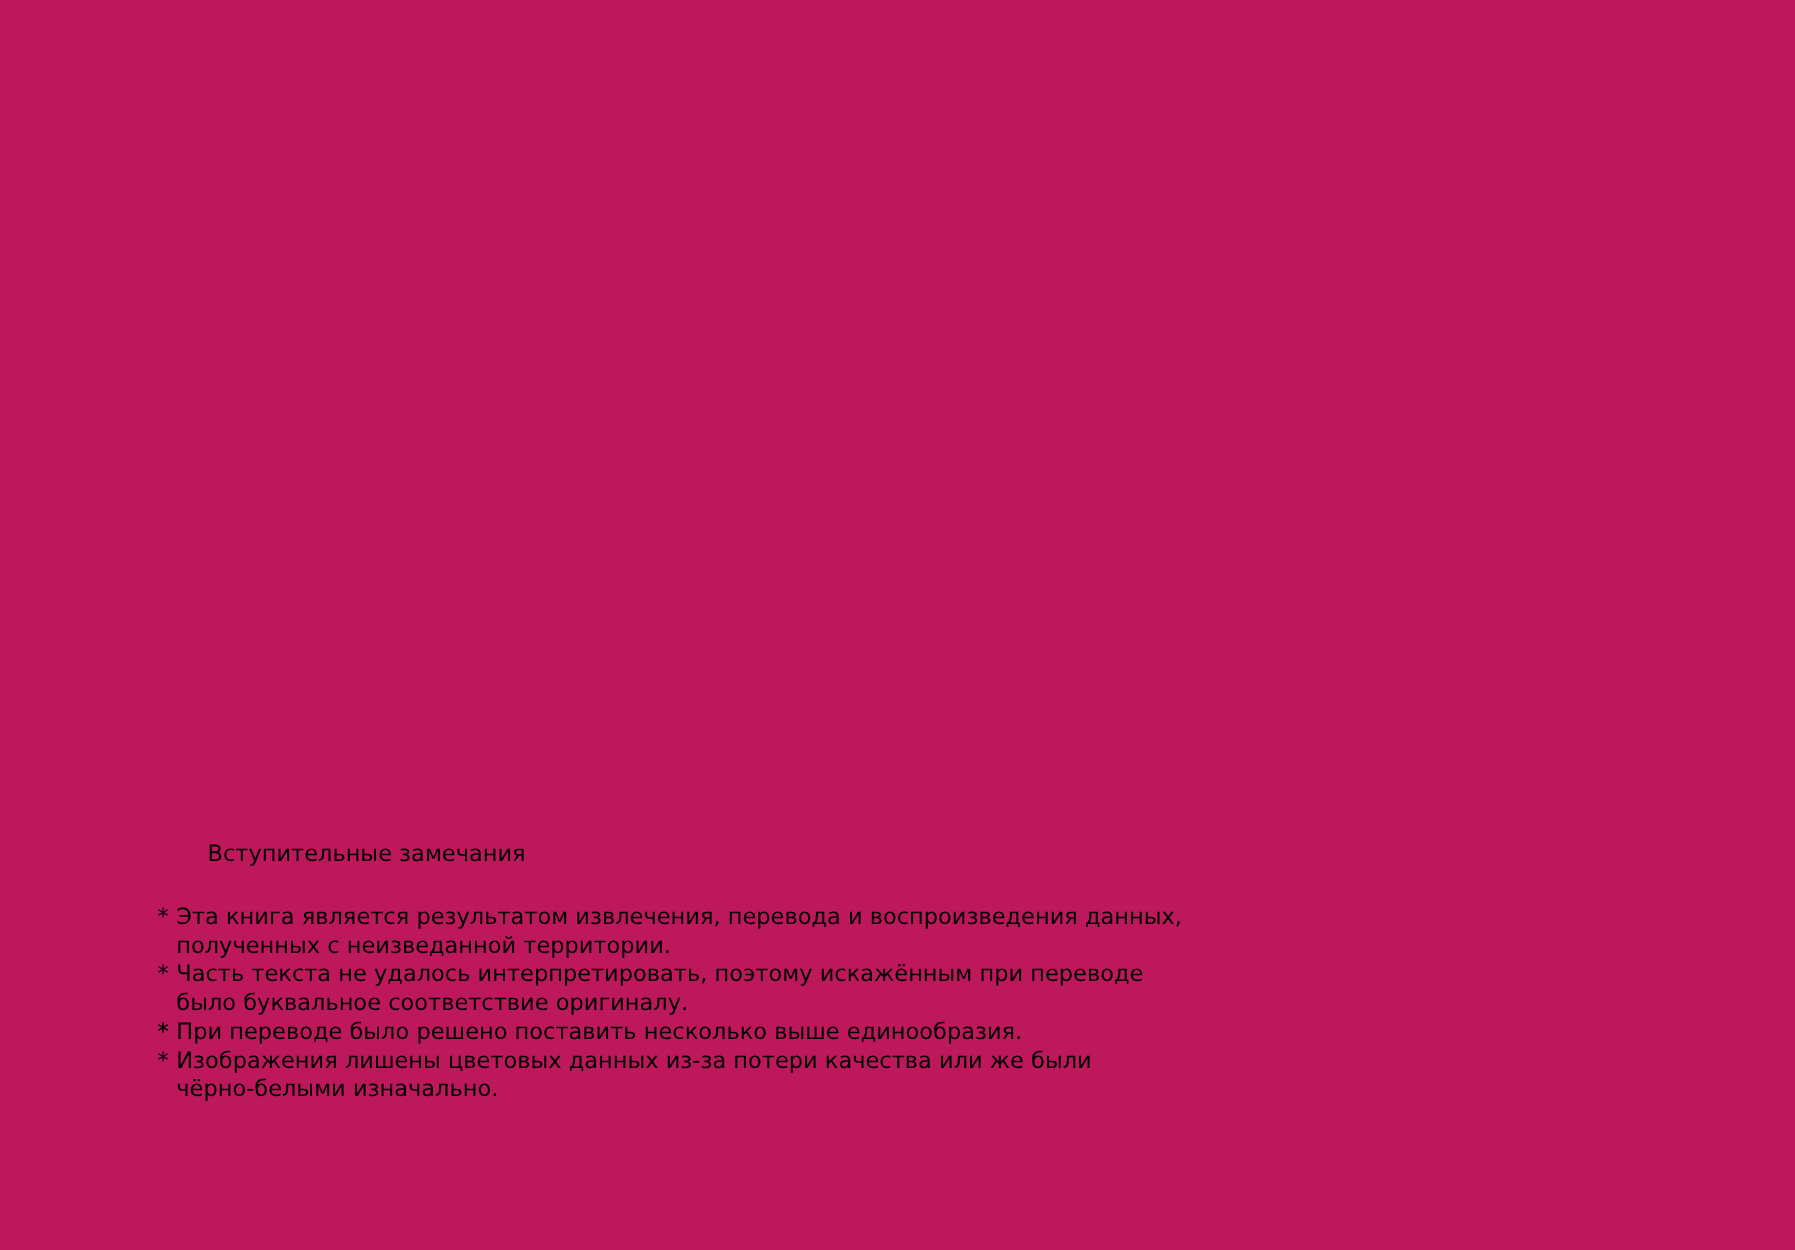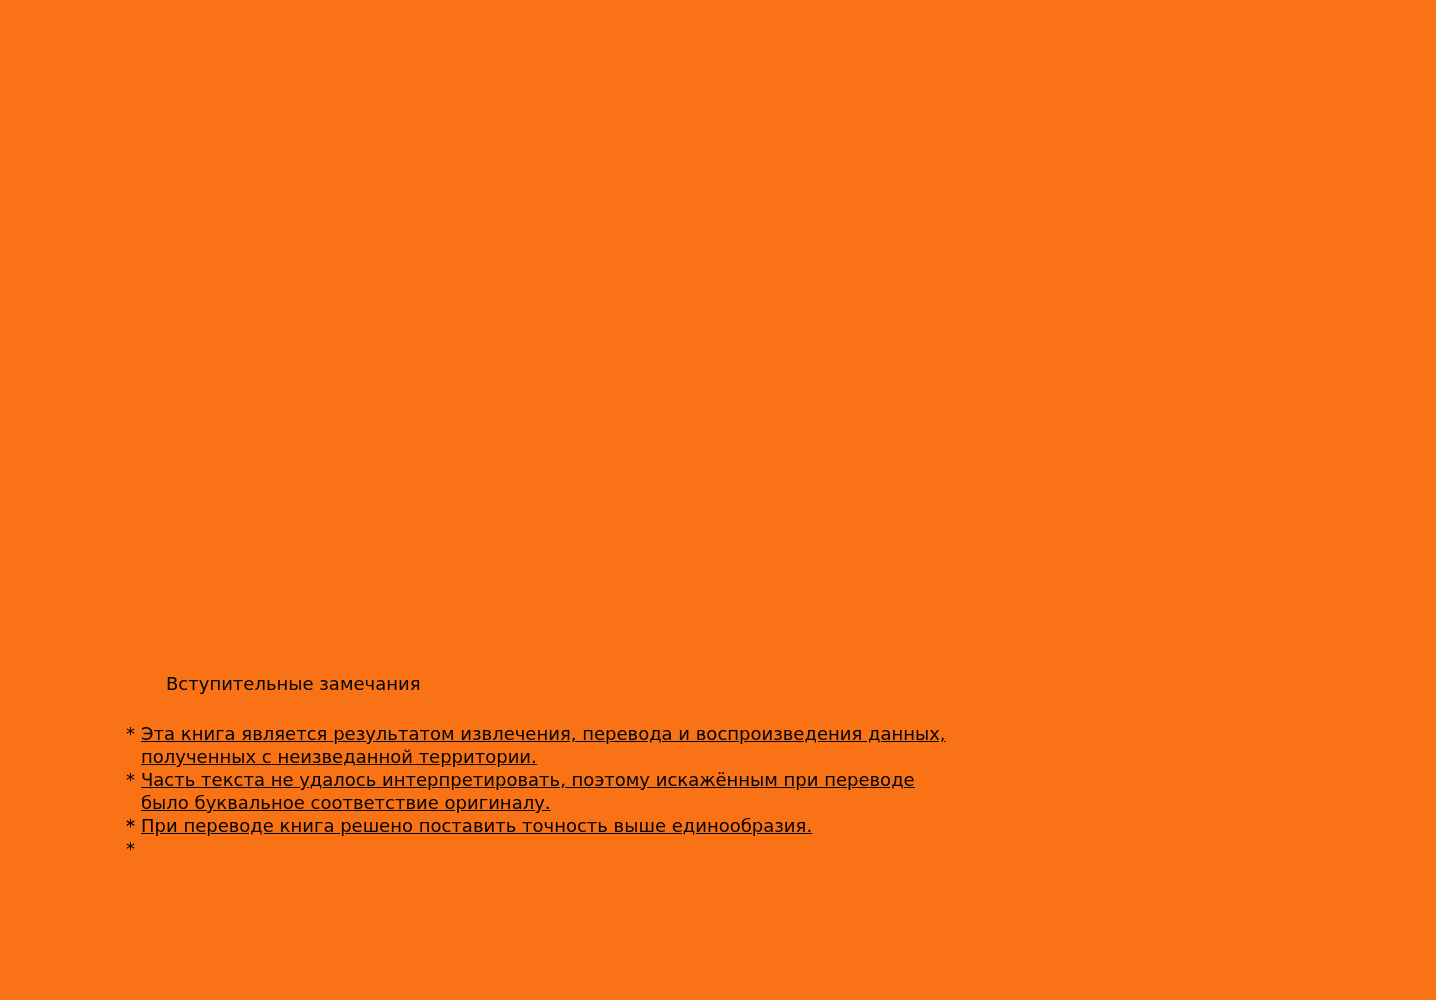--- a/index.html
+++ b/index.html
@@ -9,21 +9,21 @@
   body {
     width: 1436px;
     height: 1000px;
     background: #ffffff;
     font-family: "DejaVu Sans", "Liberation Sans", sans-serif;
   }
   .page {
     position: relative;
     width: 1436px;
     height: 1000px;
-    background: #f97316;
+    background: #be185d;
     overflow: hidden;
   }
   .content {
     position: absolute;
     left: 126px;
     top: 672px;
     width: 1240px;
     color: #000000;
     font-size: 18px;
     line-height: 23px;
@@ -39,21 +39,20 @@
     position: relative;
     padding-left: 15px;
   }
   .marker {
     position: absolute;
     left: 0;
     top: 0;
   }
   .note-text {
     white-space: pre-line;
-    text-decoration: underline;
   }
 </style>
 </head>
 <body>
 
 <div class="page">
   <div class="content">
     <div class="heading">Вступительные замечания</div>
     <div class="notes">
       <div class="note">
@@ -61,20 +60,21 @@
 полученных с неизведанной территории.</span>
       </div>
       <div class="note">
         <span class="marker">*</span><span class="note-text">Часть текста не удалось интерпретировать, поэтому искажённым при переводе
 было буквальное соответствие оригиналу.</span>
       </div>
       <div class="note">
         <span class="marker">*</span>
       </div>
       <div class="note">
-        <span class="marker">*</span><span class="note-text">При переводе книга решено поставить точность выше единообразия.</span>
+        <span class="marker">*</span><span class="note-text">При переводе было решено поставить несколько выше единообразия.</span>
       </div>
       <div class="note">
-        <span class="marker">*</span>
+        <span class="marker">*</span><span class="note-text">Изображения лишены цветовых данных из-за потери качества или же были
+чёрно-белыми изначально.</span>
       </div>
     </div>
   </div>
 </div>
 
 </body></html>

